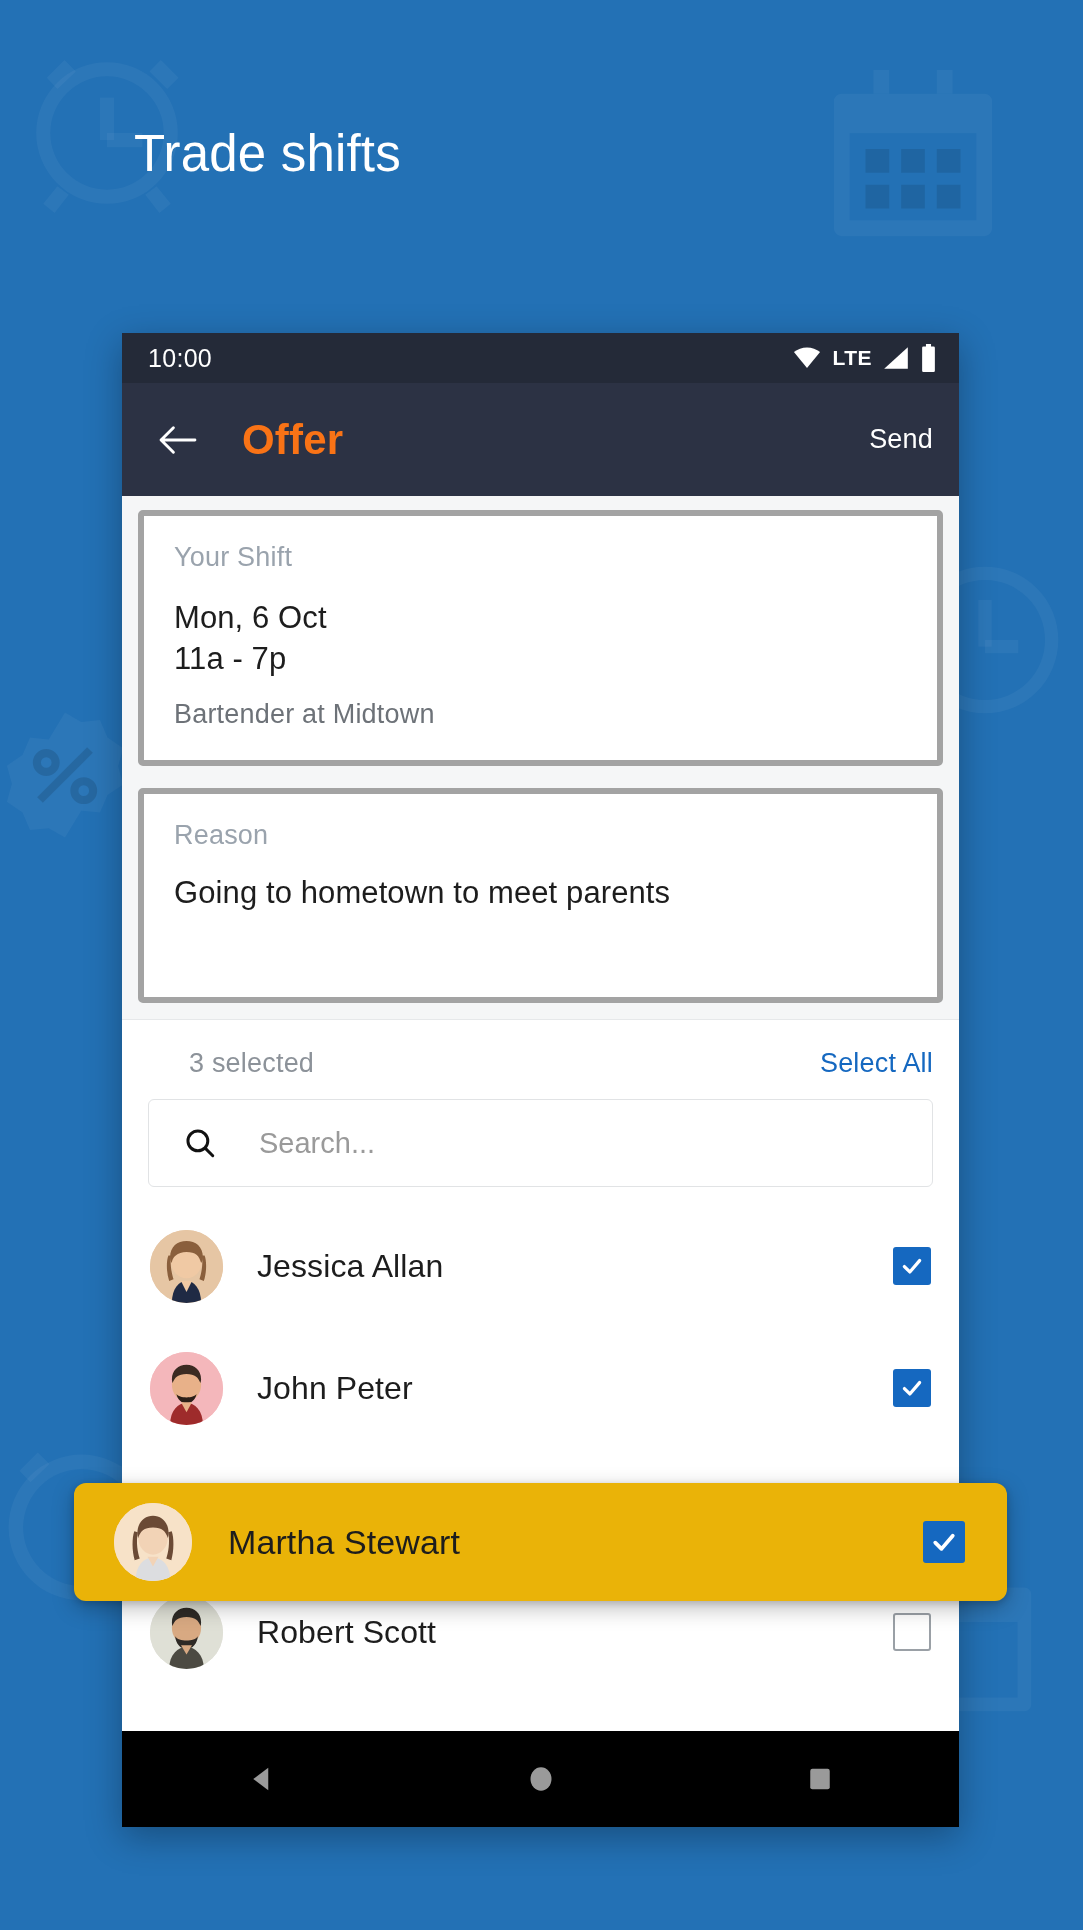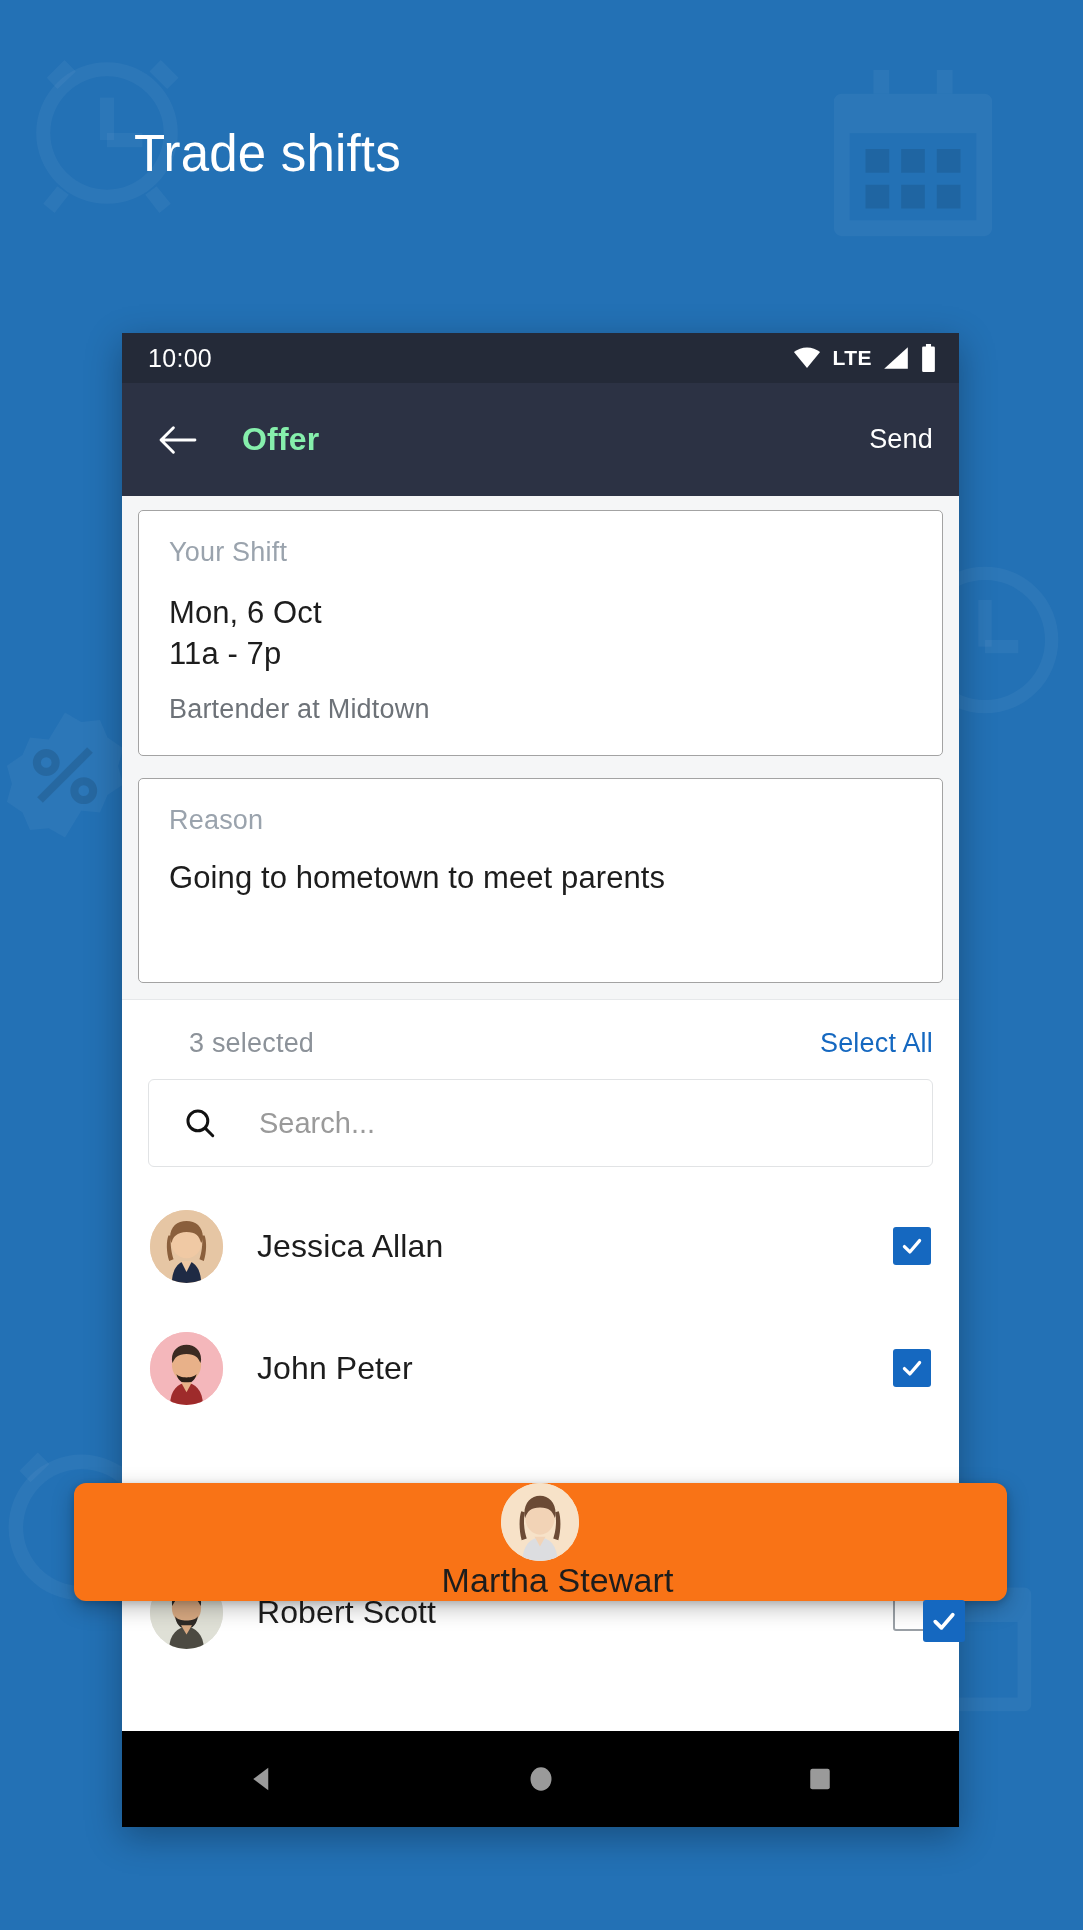--- a/index.html
+++ b/index.html
@@ -100,22 +100,22 @@
   .back-btn {
     width: 56px;
     height: 56px;
     display: flex;
     align-items: center;
     justify-content: center;
     flex: none;
     cursor: pointer;
   }
   .app-title {
-    color: #86efac;
-    font-size: 32px;
+    color: #f97316;
+    font-size: 42px;
     font-weight: 700;
     margin-left: 36px;
     letter-spacing: 0.2px;
   }
   .app-action {
     margin-left: auto;
     color: #ffffff;
     font-size: 27px;
     font-weight: 400;
     cursor: pointer;
@@ -123,21 +123,21 @@
   }
 
   
   .sheet {
     background: #f5f6f7;
     padding: 14px 16px 16px 16px;
     box-sizing: border-box;
   }
   .card {
     background: #ffffff;
-    border: 1px solid #a3a3a3;
+    border: 6px solid #a3a3a3;
     border-radius: 5px;
     padding: 26px 30px 30px 30px;
     box-sizing: border-box;
     margin-bottom: 22px;
   }
   .card:last-child { margin-bottom: 0; }
   .card-label {
     color: #9aa3ad;
     font-size: 27px;
     margin-bottom: 24px;
@@ -253,30 +253,29 @@
   .checkbox.checked { background: #1568c0; }
   .checkbox.unchecked { border: 2px solid #9aa0a6; background: #ffffff; }
 
   
   .highlight-row {
     position: absolute;
     left: -48px;
     top: 1150px;
     width: 933px;
     height: 118px;
-    background: #f97316;
+    background: #eab308;
     border-radius: 12px;
     box-shadow: 0 7px 22px rgba(0,0,0,0.26), 0 2px 7px rgba(0,0,0,0.16);
     display: flex;
     align-items: center;
     padding: 0 42px 0 40px;
     box-sizing: border-box;
     z-index: 20;
     cursor: pointer;
-    flex-direction: column;
   }
   .highlight-row .avatar { width: 78px; height: 78px; }
   .highlight-row .person-name { font-size: 34px; margin-left: 36px; }
   .highlight-row .checkbox { width: 42px; height: 42px; }
 
   
   .nav-bar {
     position: absolute;
     left: 0;
     bottom: 0;

